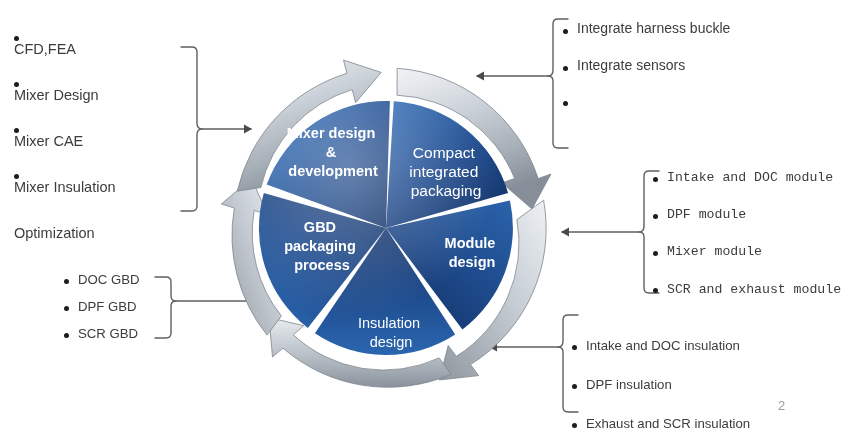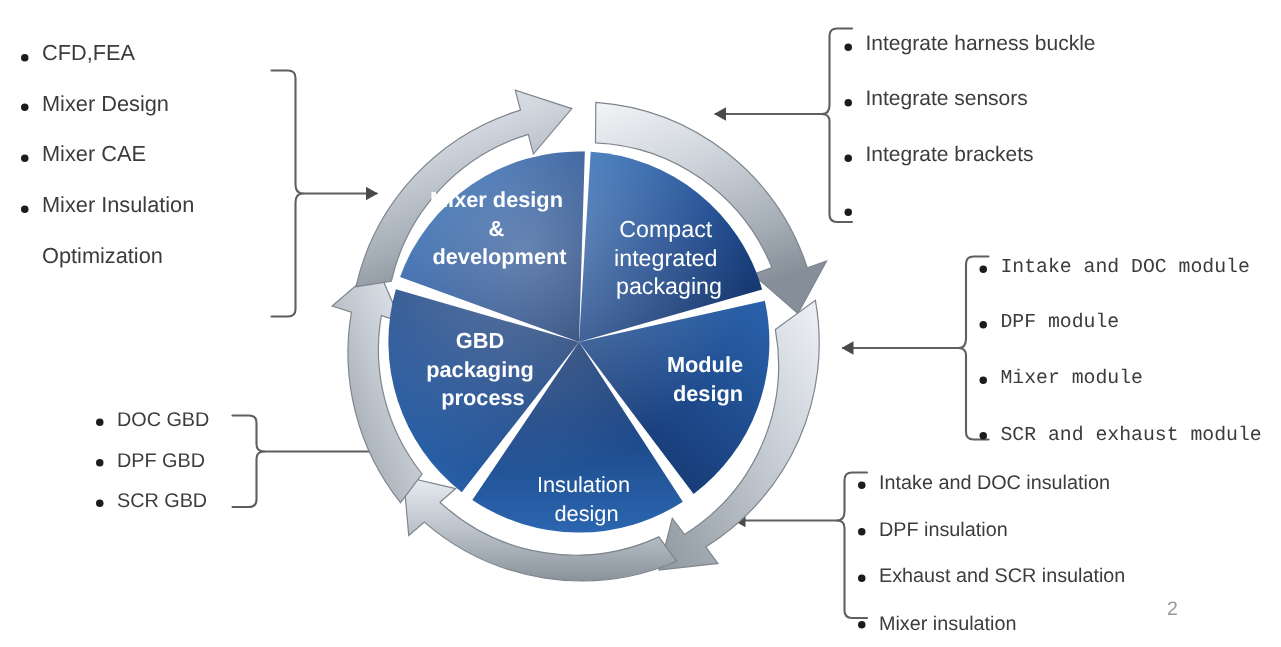--- a/index.html
+++ b/index.html
@@ -21,38 +21,38 @@
     flex:0 0 auto;
     width:5px;height:5px;border-radius:50%;
     background:#1c1c1c;
     margin-top:.52em;margin-right:9px;
   }
   .dot.hidden{background:transparent;}
   .txt{color:#3c3c3c;}
 
   
   #list-mixer{left:14px;top:28px;font-size:14.5px;}
-  #list-mixer .row{margin-bottom:17px;}
+  #list-mixer .row{margin-bottom:17px;flex-direction:column;}
   #list-mixer .row.cont{margin-bottom:17px;}
 
   
   #list-gbd{left:64px;top:272px;font-size:13.2px;text-align:center;}
   #list-gbd .row{margin-bottom:12px;}
 
   
   #list-integrate{left:563px;top:20px;font-size:14px;}
   #list-integrate .row{margin-bottom:21px;align-items:center;}
 
   
   #list-module{left:653px;top:170px;font-size:13.2px;font-family:Liberation Mono, monospace;}
   #list-module .row{margin-bottom:22px;}
 
   
   #list-insulation{left:572px;top:314px;font-size:13.2px;}
-  #list-insulation .row{margin-bottom:16px;}
+  #list-insulation .row{margin-bottom:16px;margin-top:24px;}
 
   .pagenum{
     position:absolute;left:778px;top:398px;
     font-size:13px;color:#9a9a9a;
   }
 
   
   #wheel{position:absolute;left:214px;top:52px;width:350px;height:360px;}
   .seg-label{
     fill:#ffffff;
@@ -260,24 +260,20 @@
     <div class="row">
       <span class="dot"></span>
       <span class="txt">Integrate harness buckle</span>
     </div>
     <div class="row">
       <span class="dot"></span>
       <span class="txt">Integrate sensors</span>
     </div>
     <div class="row">
       <span class="dot"></span>
-      <span class="txt">Integrate brackets</span>
-    </div>
-    <div class="row">
-      <span class="dot"></span>
     </div>
   </div>
 
   <div class="bullets" id="list-module">
     <div class="row">
       <span class="dot"></span>
       <span class="txt">Intake and DOC module</span>
     </div>
     <div class="row">
       <span class="dot"></span>

